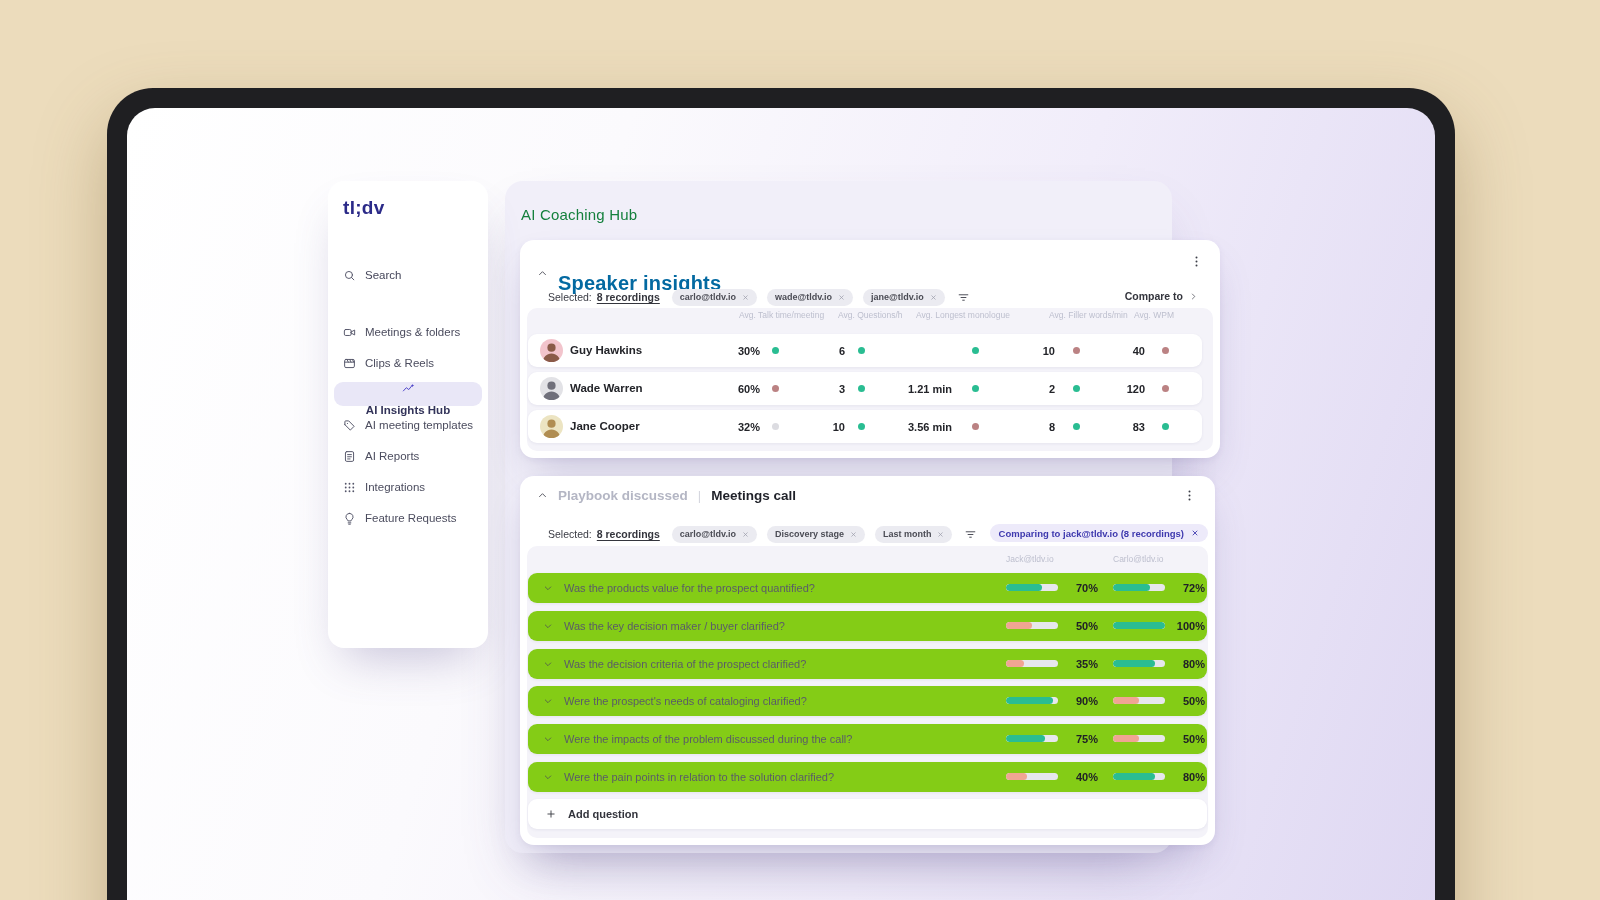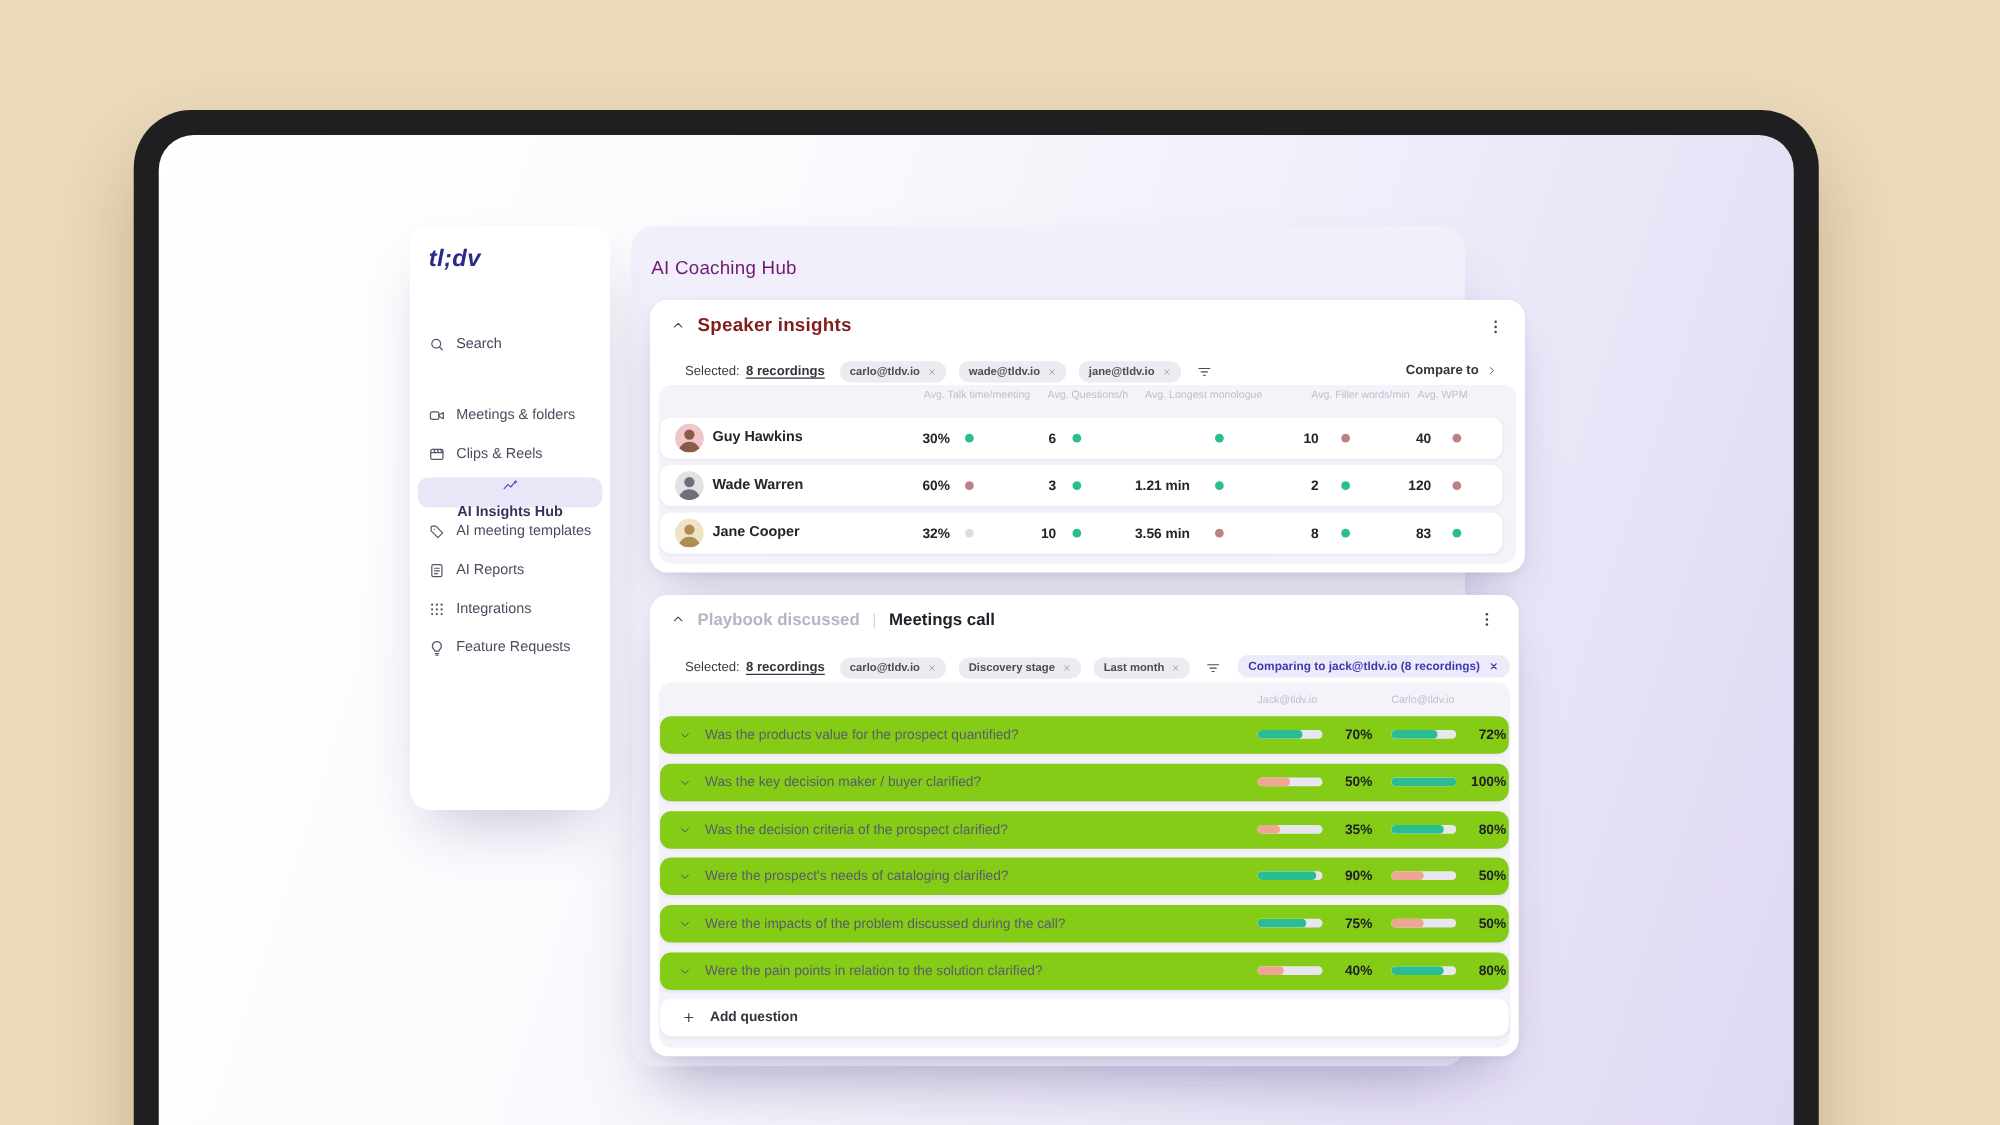--- a/index.html
+++ b/index.html
@@ -8,26 +8,26 @@
 
   
   .frame { position:absolute; left:107px; top:88px; width:1348px; height:880px;
            background:#1f1f22; border-radius:46px; box-shadow:0 30px 70px rgba(120,95,50,.35); }
   .screen { position:absolute; left:127px; top:108px; width:1308px; height:840px; border-radius:28px;
             background:linear-gradient(108deg,#ffffff 0%,#fbfafd 32%,#f1edfa 62%,#ded7f2 100%); overflow:hidden; }
 
   
   .panel { position:absolute; left:505px; top:181px; width:667px; height:672px; border-radius:18px;
            background:#f1eff9; box-shadow:0 28px 54px -18px rgba(88,76,140,.3); }
-  .page-title { position:absolute; left:521px; top:206px; font-size:15px; font-weight:500; color:#701a75; letter-spacing:.2px; }
+  .page-title { position:absolute; left:521px; top:206px; font-size:15px; font-weight:500; color:#15803d; letter-spacing:.2px; }
 
   
   .sidebar { position:absolute; left:328px; top:181px; width:160px; height:467px; border-radius:16px;
              background:#ffffff; box-shadow:0 24px 48px -16px rgba(88,76,140,.32); }
-  .logo { position:absolute; left:15px; top:16px; font-size:19px; font-weight:800; color:#2b2a88; letter-spacing:.3px;font-style:italic; }
+  .logo { position:absolute; left:15px; top:16px; font-size:19px; font-weight:800; color:#2b2a88; letter-spacing:.3px; }
   .side-search { position:absolute; left:6px; top:82px; right:6px; height:24px; display:flex; align-items:center;
                  gap:9px; padding:0 9px; border-radius:9px; color:#45465a; font-size:11.5px; font-weight:500; }
   .nav { position:absolute; left:6px; top:139px; right:6px; display:flex; flex-direction:column; gap:7px; }
   .nav-item { height:24px; display:flex; align-items:center; gap:9px; padding:0 9px; border-radius:9px;
               color:#4b4c5e; font-size:11.5px; font-weight:500; cursor:pointer; white-space:nowrap; }
   .nav-item.active { background:#e9e7f7;flex-direction:column; }
   .nav-item.active .nav-icon { color:#4f46c9; }
   .nav-item.active .nav-label { color:#33345a; font-weight:600; }
 
   
@@ -41,21 +41,21 @@
 
   
   .card { position:absolute; background:#ffffff; border-radius:14px;
           box-shadow:0 20px 40px -12px rgba(84,72,138,.28), 0 2px 6px rgba(84,72,138,.08); }
   .speaker-card { left:520px; top:240px; width:700px; height:218px; }
   .playbook-card { left:520px; top:476px; width:695px; height:369px; }
   .zone { position:absolute; left:7px; right:7px; top:68px; bottom:7px; border-radius:10px; background:#f4f3f9; }
   .playbook-card .zone { top:70px; }
 
   .card-header { position:absolute; left:17px; top:12px; display:flex; align-items:center; gap:10px; }
-  .sp-title { font-size:15px; font-weight:600; color:#7f1d1d; letter-spacing:.2px; }
+  .sp-title { font-size:20px; font-weight:600; color:#0369a1; letter-spacing:.2px;margin-top:20px; }
   .pb-muted { font-size:13.5px; font-weight:600; color:#b4b6c4; }
   .pb-divider { font-size:13px; color:#d5d6df; font-weight:400; }
   .pb-title { font-size:13.5px; font-weight:600; color:#1f2129; }
 
   .filter-row { position:absolute; left:28px; top:48px; height:18px; display:flex; align-items:center; gap:12px; }
   .sel-group { display:flex; align-items:baseline; gap:5px; white-space:nowrap; }
   .sel-label { font-size:10.5px; font-weight:500; color:#3b3c45; }
   .sel-count { font-size:10.5px; font-weight:700; color:#34353d; text-decoration:underline;
                text-underline-offset:2px; cursor:pointer; }
   .chips { display:flex; align-items:center; gap:10px; }

